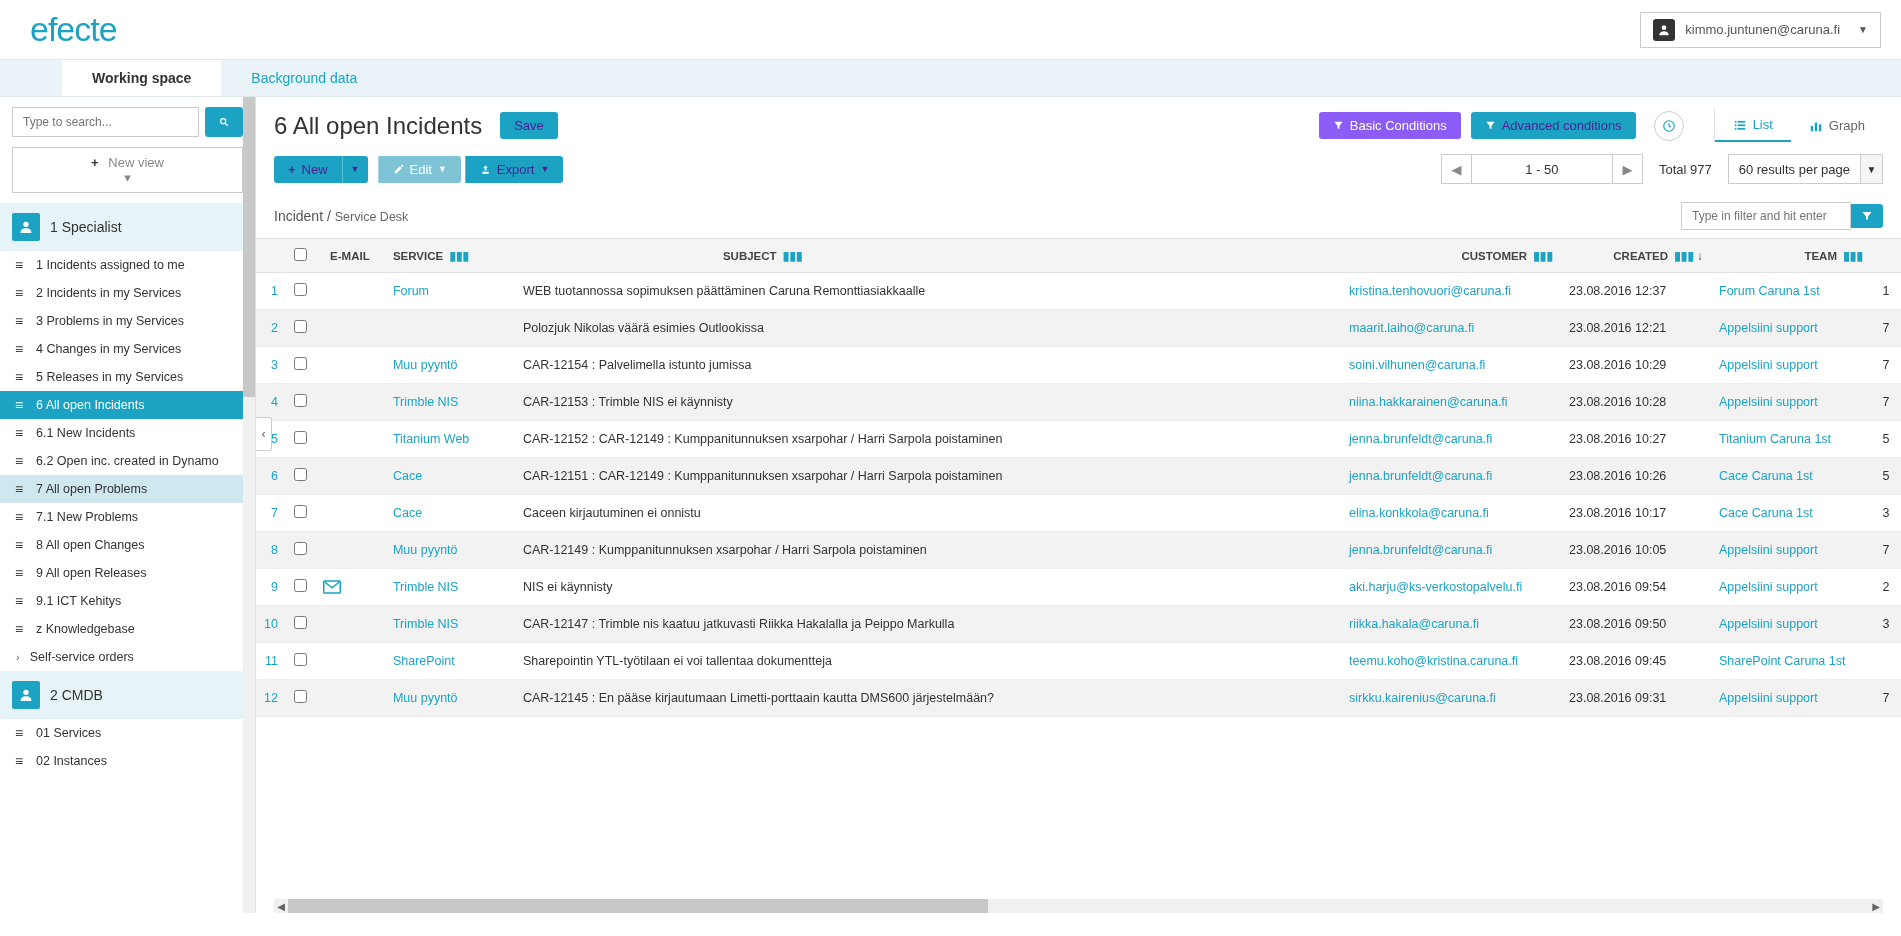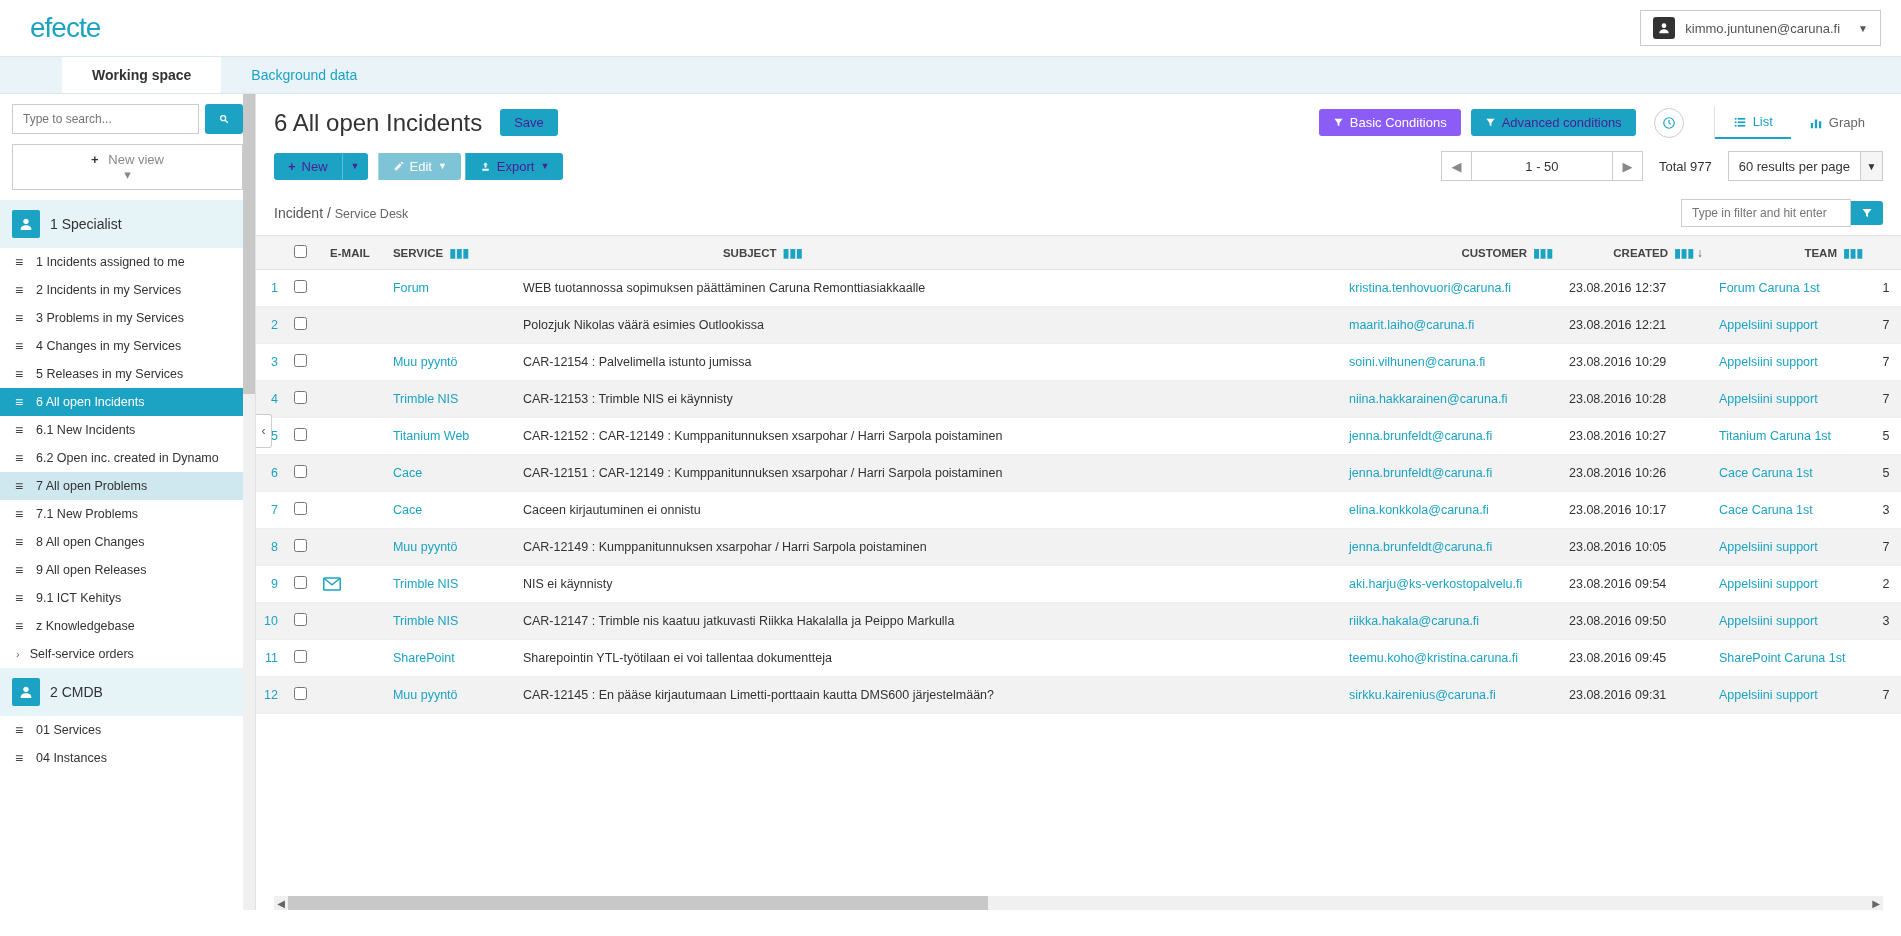--- a/index.html
+++ b/index.html
@@ -1,20 +1,20 @@
 <!DOCTYPE html>
 <html><head>
 <meta charset="utf-8">
 <style>
 * { box-sizing: border-box; margin: 0; padding: 0; }
 body { font-family: "Helvetica Neue", Arial, sans-serif; font-size: 13px; color: #333; background: #fff; }
 
 
 .header { display: flex; align-items: center; justify-content: space-between; padding: 10px 20px 10px 30px; }
-.logo { font-size: 28px; color: #1ca3c4; font-weight: 400; letter-spacing: -1px; }
+.logo { font-size: 34px; color: #1ca3c4; font-weight: 400; letter-spacing: -1px; }
 .user-menu { display: flex; align-items: center; gap: 10px; border: 1px solid #ccc; padding: 6px 12px; font-size: 13px; color: #555; cursor: pointer; }
 .user-menu .avatar { width: 22px; height: 22px; background: #333; border-radius: 3px; display: inline-flex; align-items: center; justify-content: center; color: #fff; font-size: 14px; }
 .user-menu .caret { font-size: 10px; margin-left: 8px; }
 
 
 .tabs { display: flex; background: #eaf4f8; border-top: 1px solid #dce6eb; border-bottom: 1px solid #dce6eb; padding-left: 47px; }
 .tabs .spacer-left { width: 15px; background: #eaf4f8; }
 .tabs .tab { padding: 10px 30px; font-size: 14px; color: #1ca3c4; cursor: pointer; }
 .tabs .tab.active { background: #fff; color: #333; font-weight: 600; }
 
@@ -232,21 +232,21 @@
             </svg>
           </span>
           <span class="label">2 CMDB</span>
         </div>
         <div class="sb-item">
           <span class="licon">≡</span>
           <span>01 Services</span>
         </div>
         <div class="sb-item">
           <span class="licon">≡</span>
-          <span>04 Instances</span>
+          <span>02 Instances</span>
         </div>
       </div>
 
     <div class="sb-scroll">
       <div class="thumb"></div>
     </div>
   </div>
 
   <div class="content">
     <div class="collapse-handle">‹</div>

